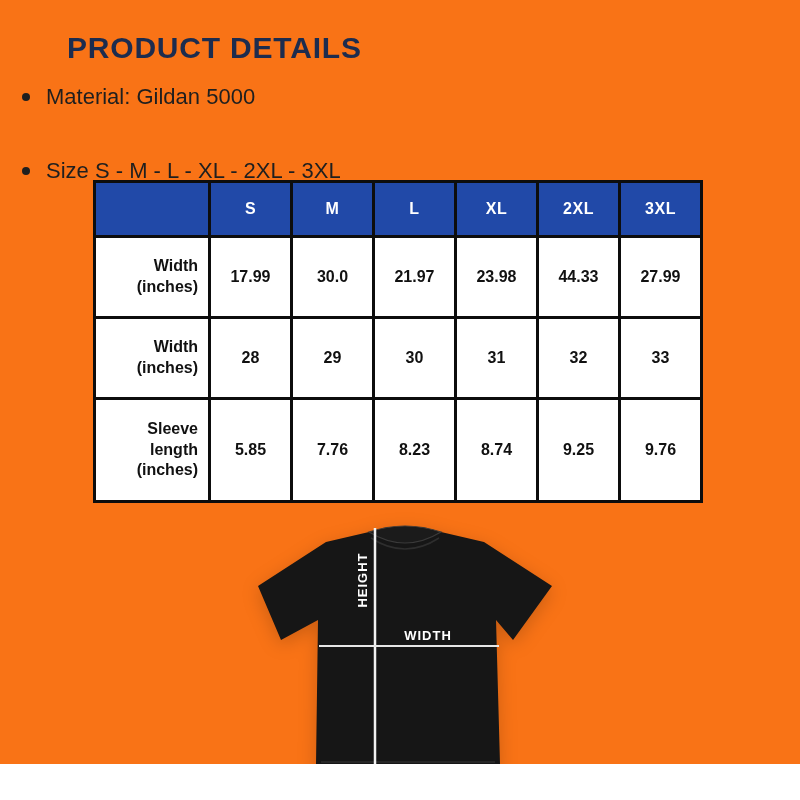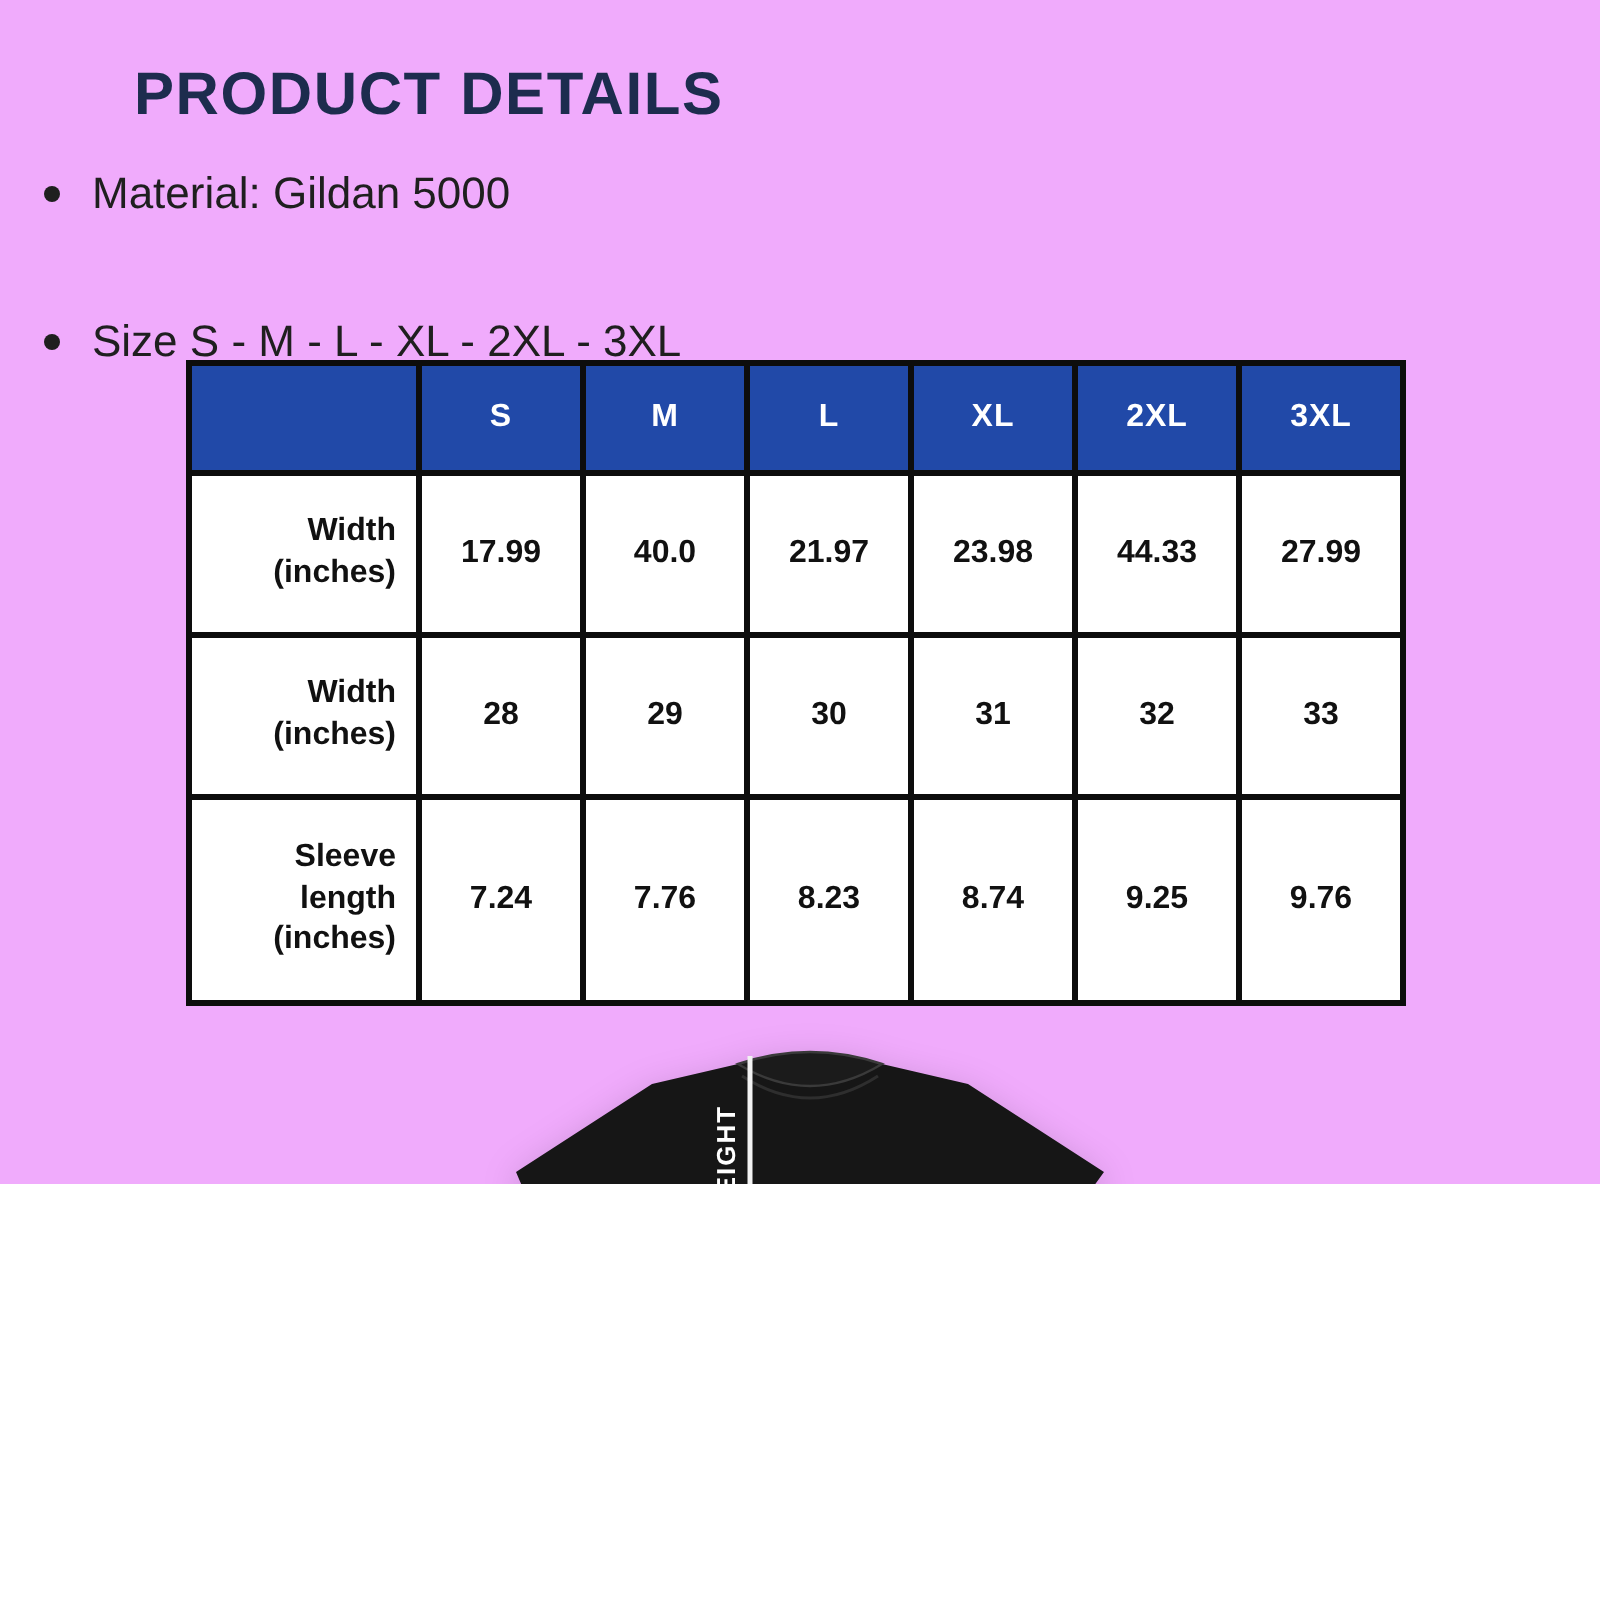--- a/index.html
+++ b/index.html
@@ -1,16 +1,16 @@
 <!DOCTYPE html>
 <html><head>
 <meta charset="utf-8">
 <style>
   html,body{margin:0;padding:0;background:#ffffff;}
-  .page{position:relative;width:800px;height:592px;background:#f0abfc;overflow:hidden;
+  .page{position:relative;width:800px;height:764px;background:#f97316;overflow:hidden;
         font-family:"Liberation Sans", sans-serif;}
   .title{position:absolute;left:67px;top:31px;font-size:30px;font-weight:700;
          letter-spacing:0.8px;color:#1d2c4e;margin:0;}
   .bullet{position:absolute;left:22px;display:flex;align-items:center;gap:16px;
           font-size:22px;color:#1f1f1f;}
   .bullet .dot{width:8px;height:8px;border-radius:50%;background:#1f1f1f;flex:none;}
   .bullet-1{top:84px;}
   .bullet-2{top:121px;margin-top:37px;}
 
   table.size-chart{position:absolute;left:93px;top:180px;width:607px;
@@ -66,38 +66,38 @@
         <th>L</th>
         <th>XL</th>
         <th>2XL</th>
         <th>3XL</th>
       </tr>
     </thead>
     <tbody>
       <tr class="row-width">
         <th class="row-label">Width (inches)</th>
         <td>17.99</td>
-        <td>40.0</td>
+        <td>30.0</td>
         <td>21.97</td>
         <td>23.98</td>
         <td>44.33</td>
         <td>27.99</td>
       </tr>
       <tr class="row-height">
         <th class="row-label">Width (inches)</th>
         <td>28</td>
         <td>29</td>
         <td>30</td>
         <td>31</td>
         <td>32</td>
         <td>33</td>
       </tr>
       <tr class="row-sleeve">
         <th class="row-label">Sleeve length (inches)</th>
-        <td>7.24</td>
+        <td>5.85</td>
         <td>7.76</td>
         <td>8.23</td>
         <td>8.74</td>
         <td>9.25</td>
         <td>9.76</td>
       </tr>
     </tbody>
   </table>
 
   <div class="shirt-wrap">

